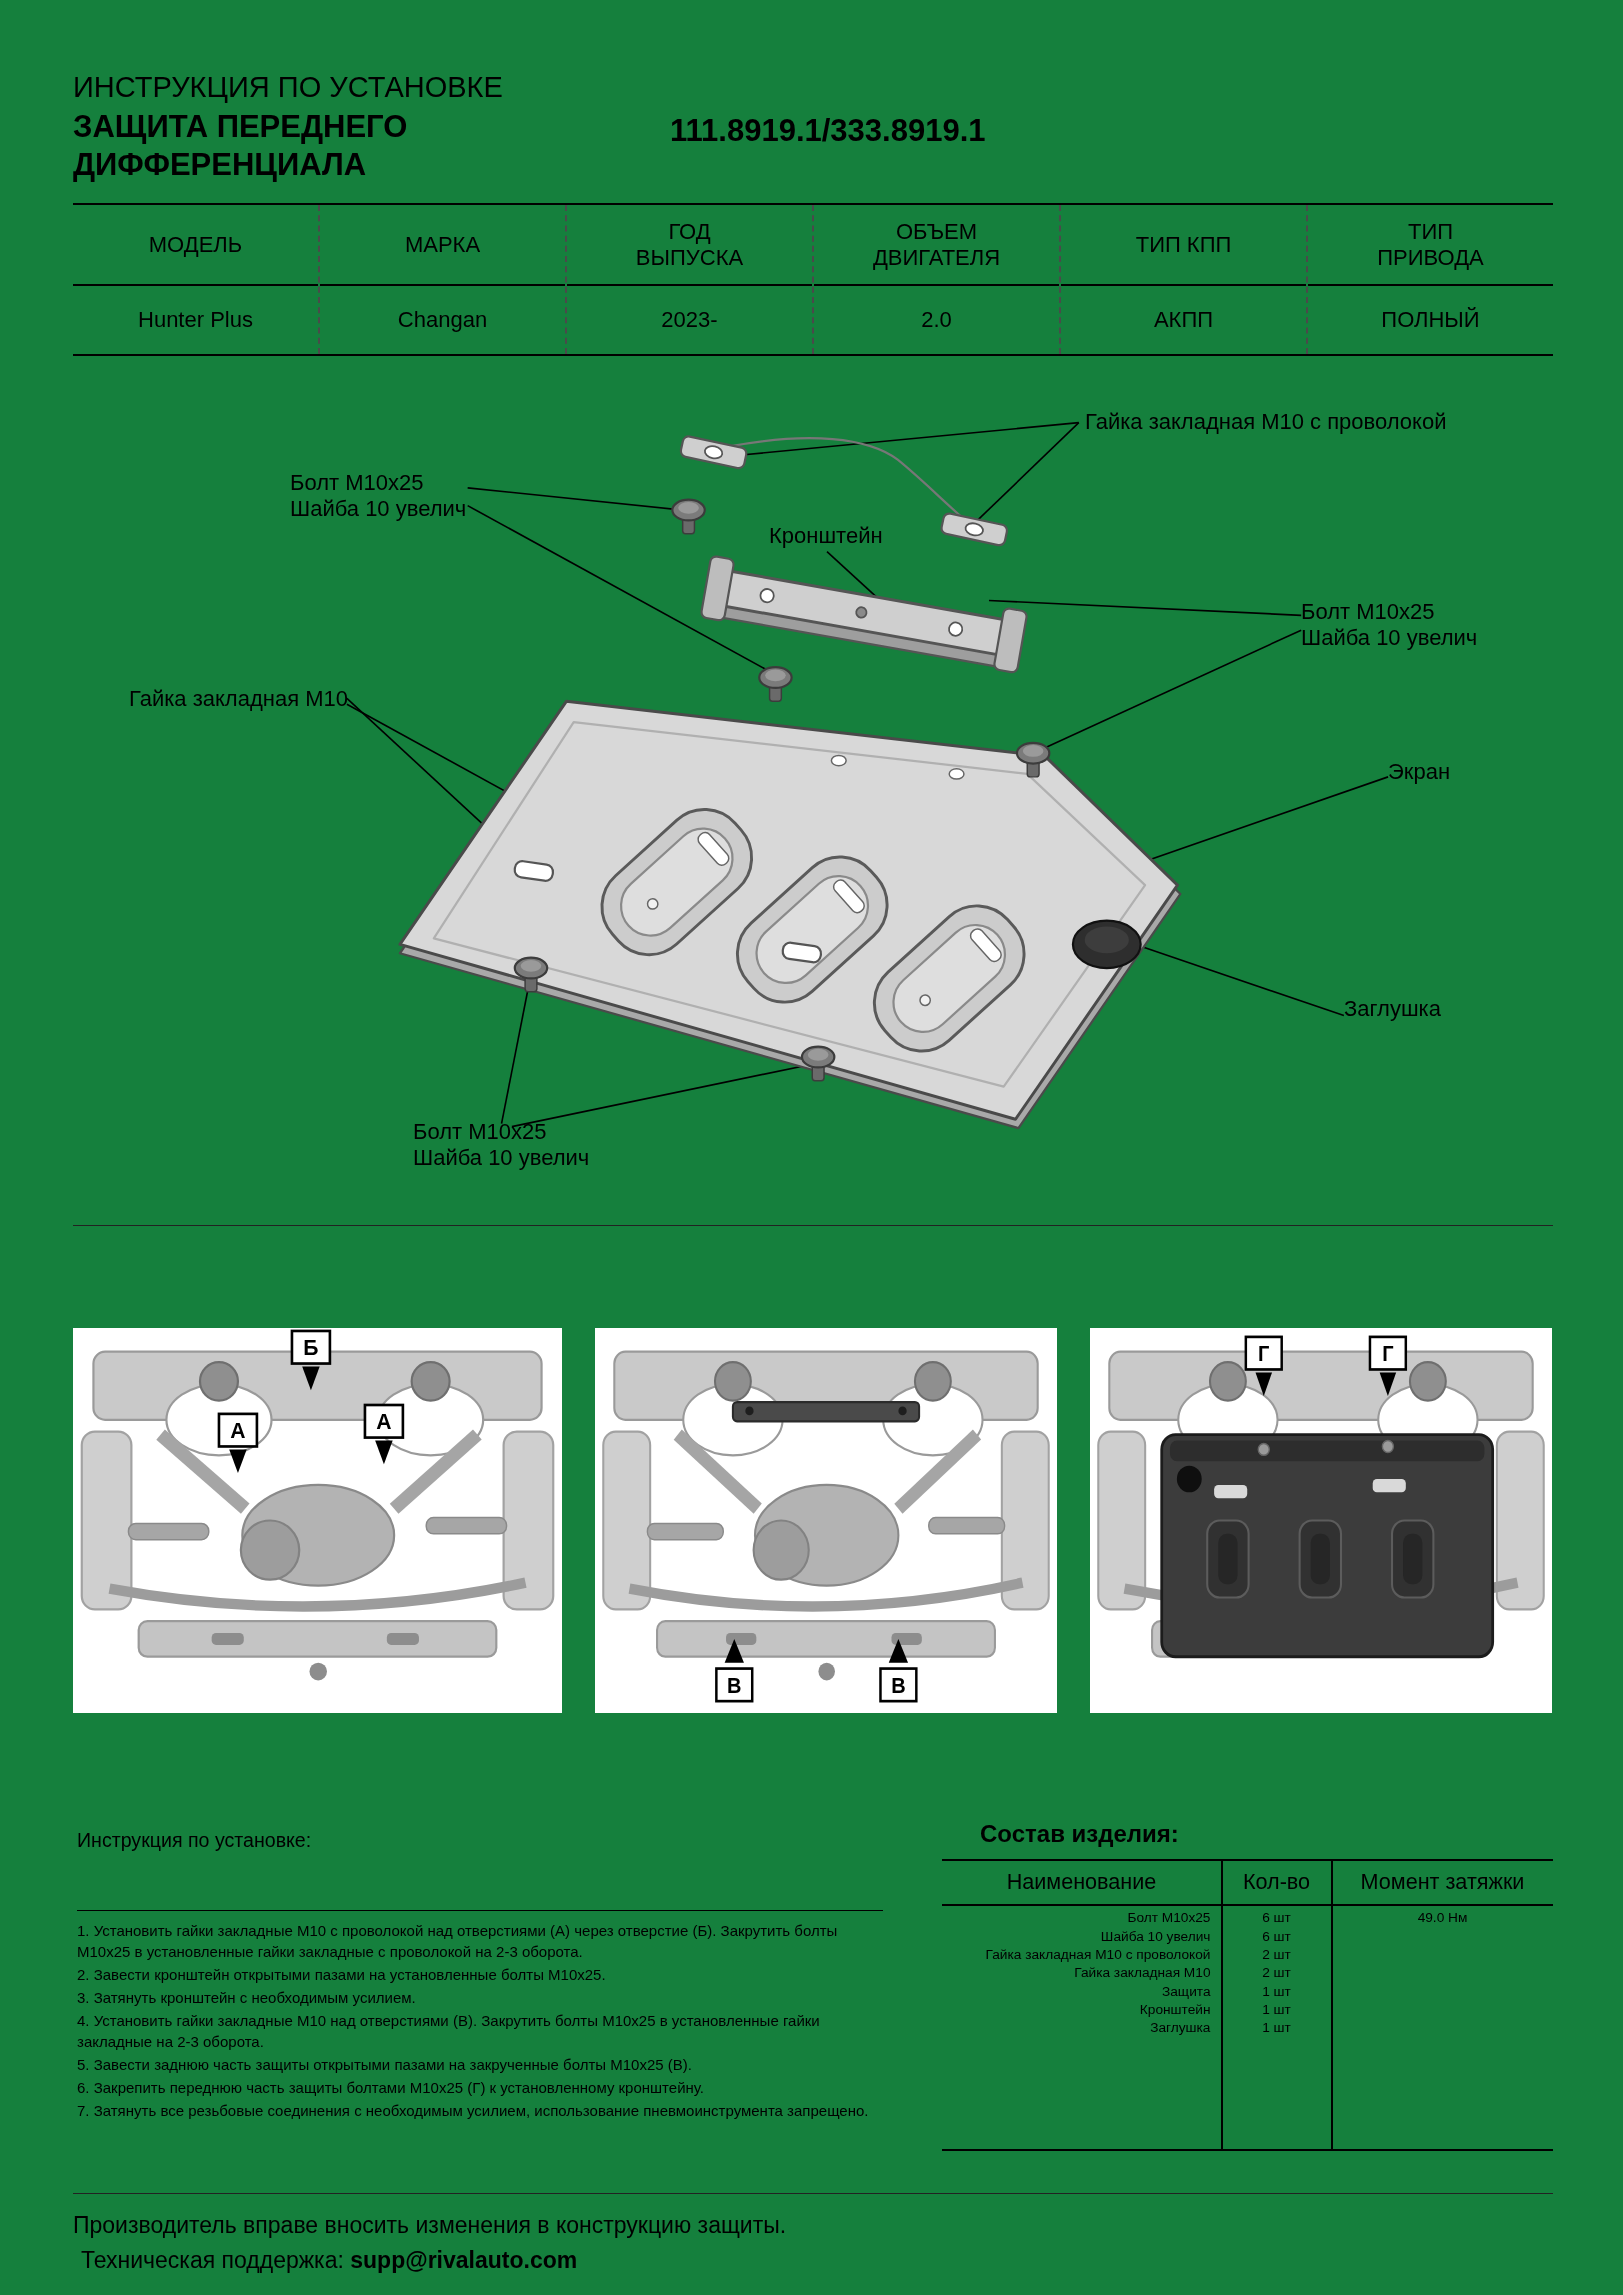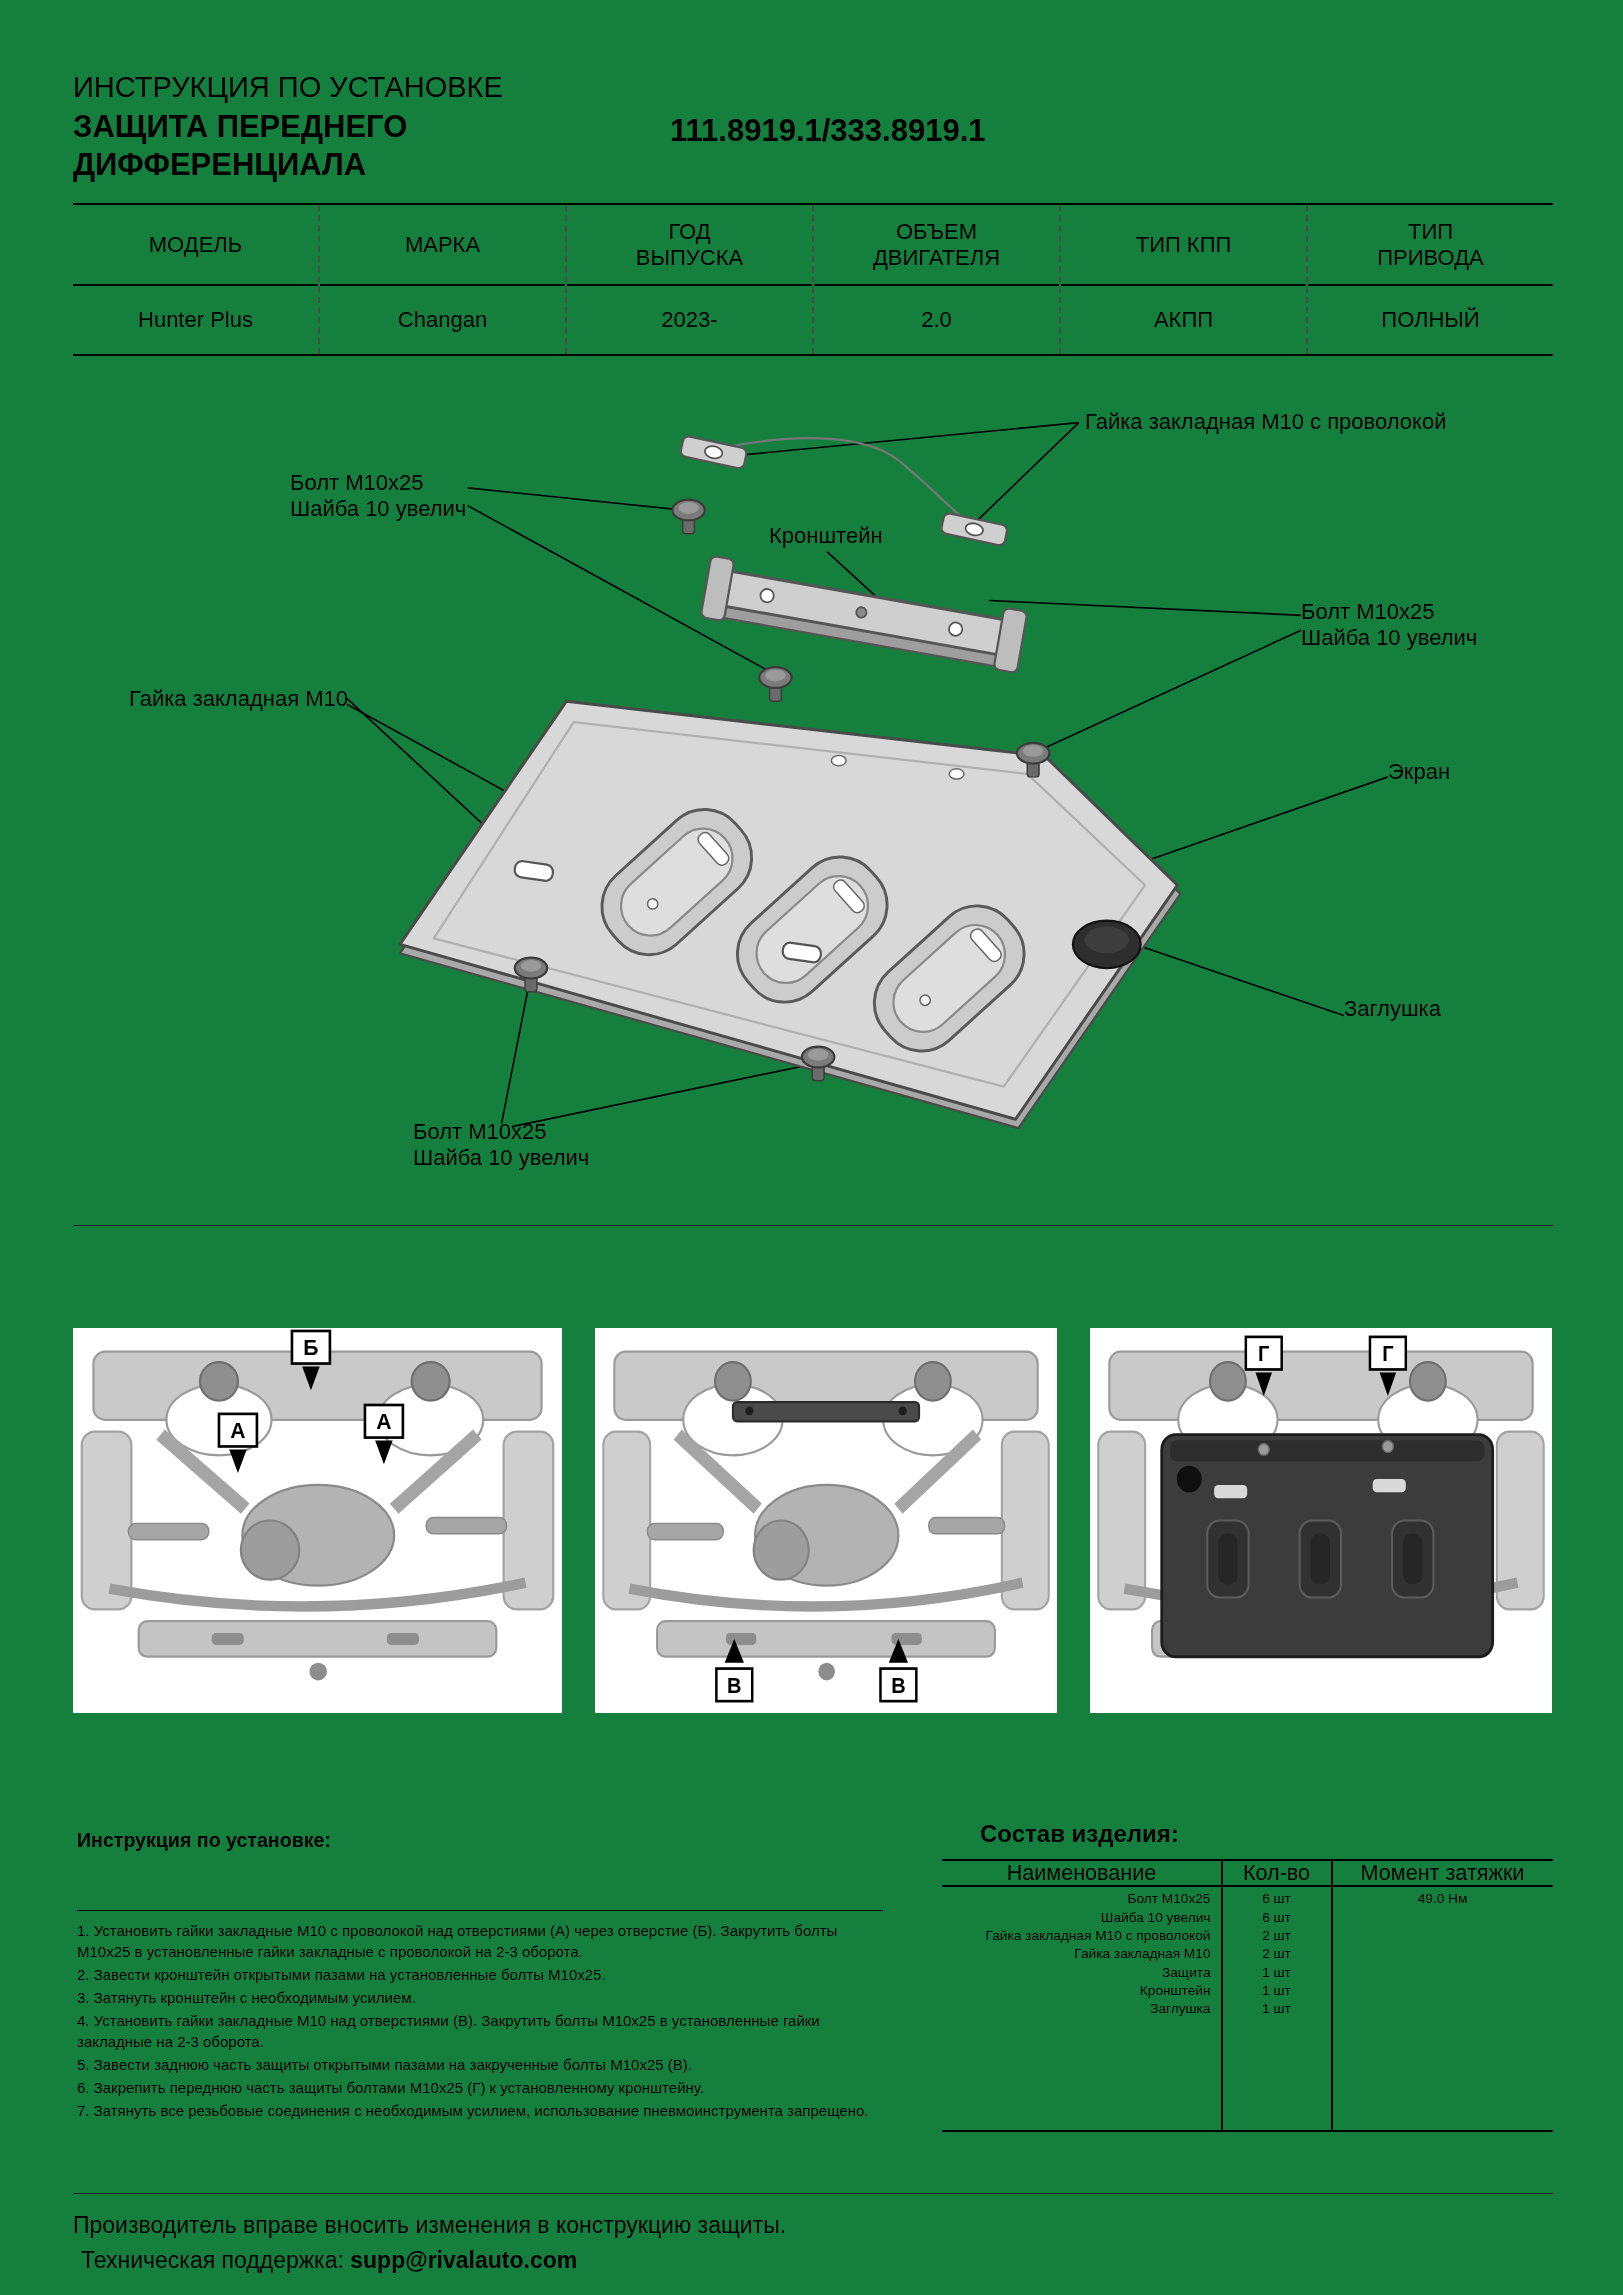--- a/index.html
+++ b/index.html
@@ -44,32 +44,32 @@
   .photo {position:relative; height:100%; background:#fff;}
   .photo-1 {width:489px;} .photo-2 {width:462px;} .photo-3 {width:462px;}
   .photo svg {width:100%; height:100%; display:block;}
   .mk-box {fill:#ffffff; stroke:#000000; stroke-width:1.8;}
   .mk-arrow {fill:#000000;}
   .mk-text {font-size:14.5px; font-weight:bold; text-anchor:middle;
             font-family:"Liberation Sans", sans-serif;}
 
   
   .instr {position:absolute; left:77px; top:1829px; width:806px;}
-  .instr-heading {font-size:19.6px; font-weight:bold;}
+  .instr-heading {font-size:19.6px; font-weight:normal;}
   .instr-list {margin-top:58px; border-top:1.3px solid #000; padding-top:9px;
                font-size:15px; line-height:1.4;}
   .instr-item {margin-bottom:2px;}
 
   
   .comp {position:absolute; left:942px; top:1820px; width:611px;}
   .comp-heading {font-size:24px; font-weight:bold; margin-left:38px; margin-bottom:10.5px;}
   .comp-table {position:relative; border-top:2px solid #000; border-bottom:2px solid #000;}
   .comp-vline {position:absolute; top:0; bottom:0; width:2px; background:#000;}
   .vline-1 {left:279px;} .vline-2 {left:389px;}
-  .comp-head {display:flex; height:26px; align-items:center; border-bottom:2px solid #000; font-size:21.6px;}
+  .comp-head {display:flex; height:45px; align-items:center; border-bottom:2px solid #000; font-size:21.6px;}
   .comp-head > div {text-align:center;}
   .comp-body {min-height:243px; padding-top:3.9px;}
   .comp-row {display:flex; font-size:13.7px; line-height:18.3px;}
   .cc-name {width:279px;}
   .cc-qty {width:111px;}
   .cc-torque {width:221px;}
   .comp-row .cc-name {text-align:right; padding-right:10.5px;}
   .comp-row .cc-qty {text-align:center;}
   .comp-row .cc-torque {text-align:center;}
 

